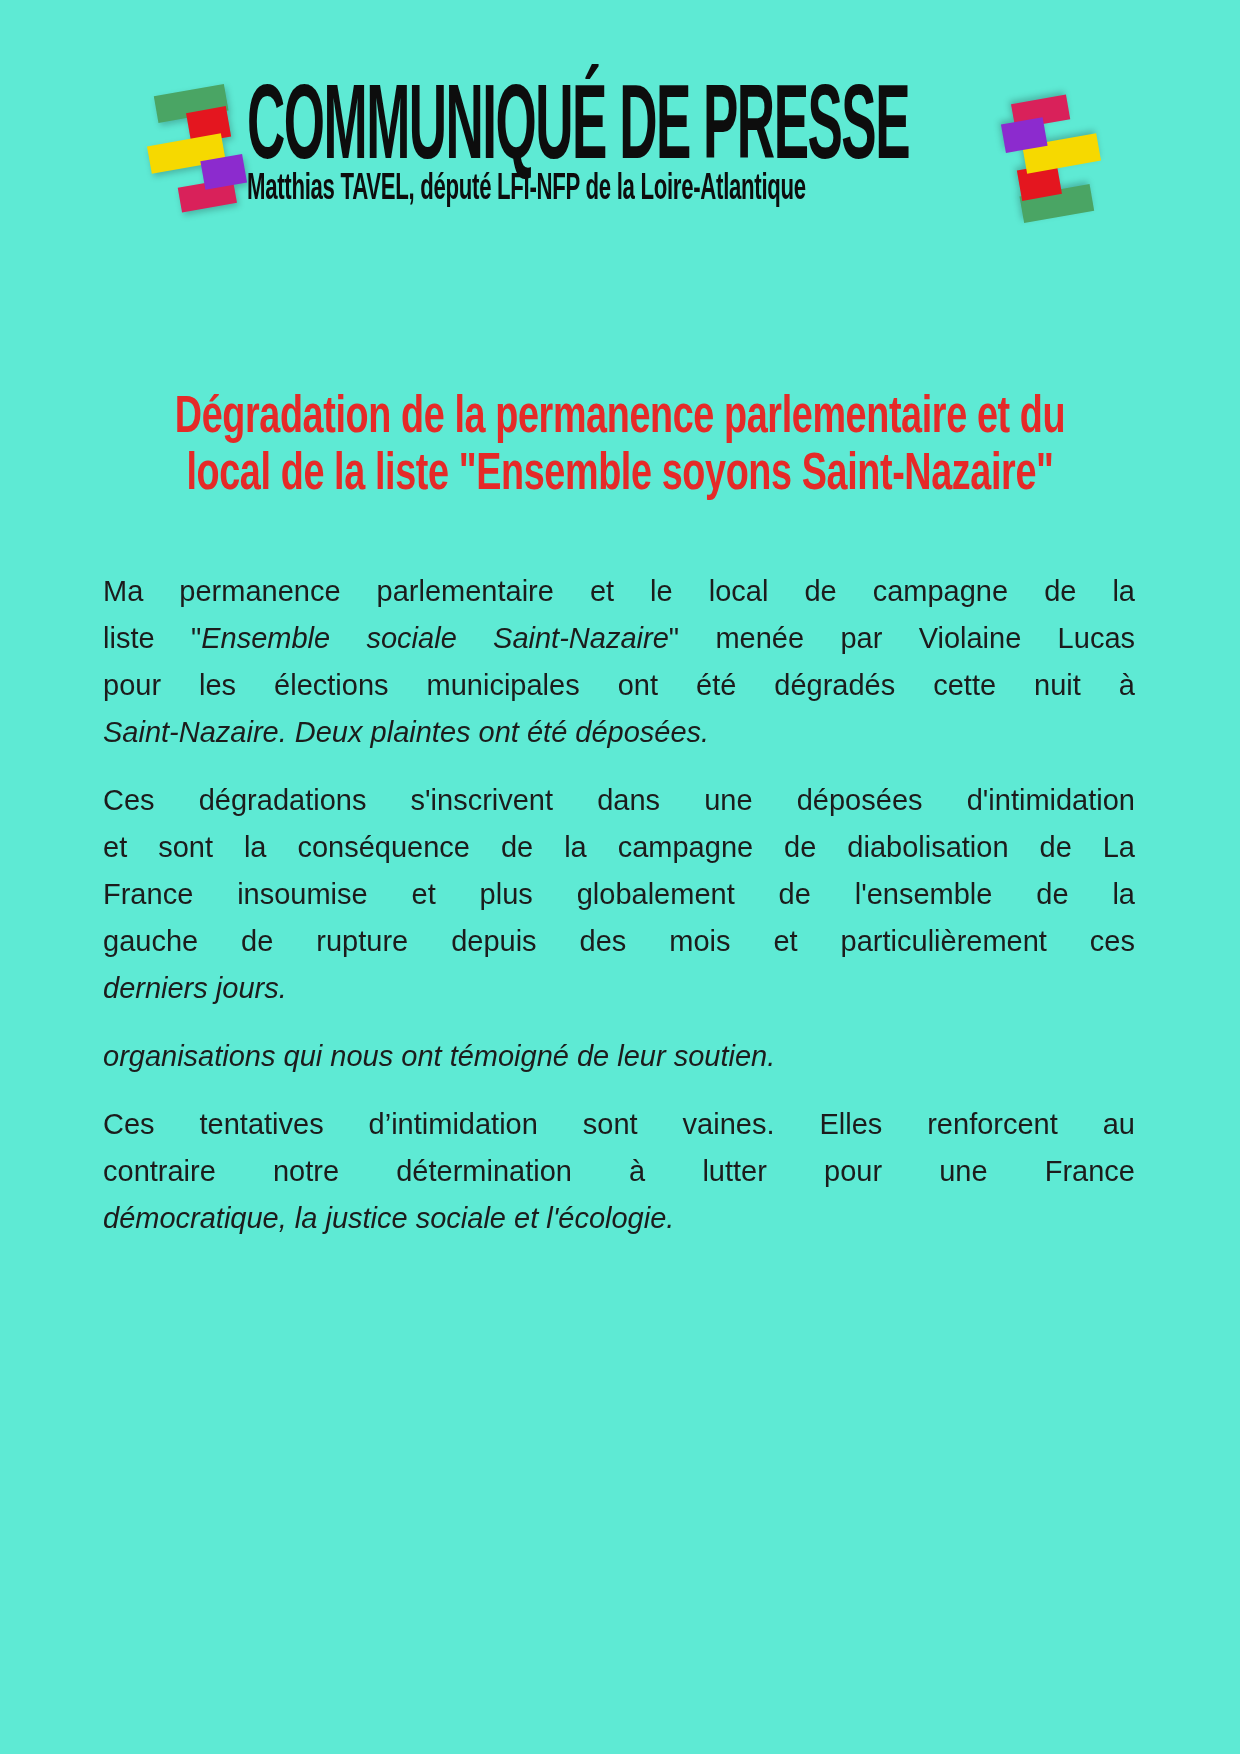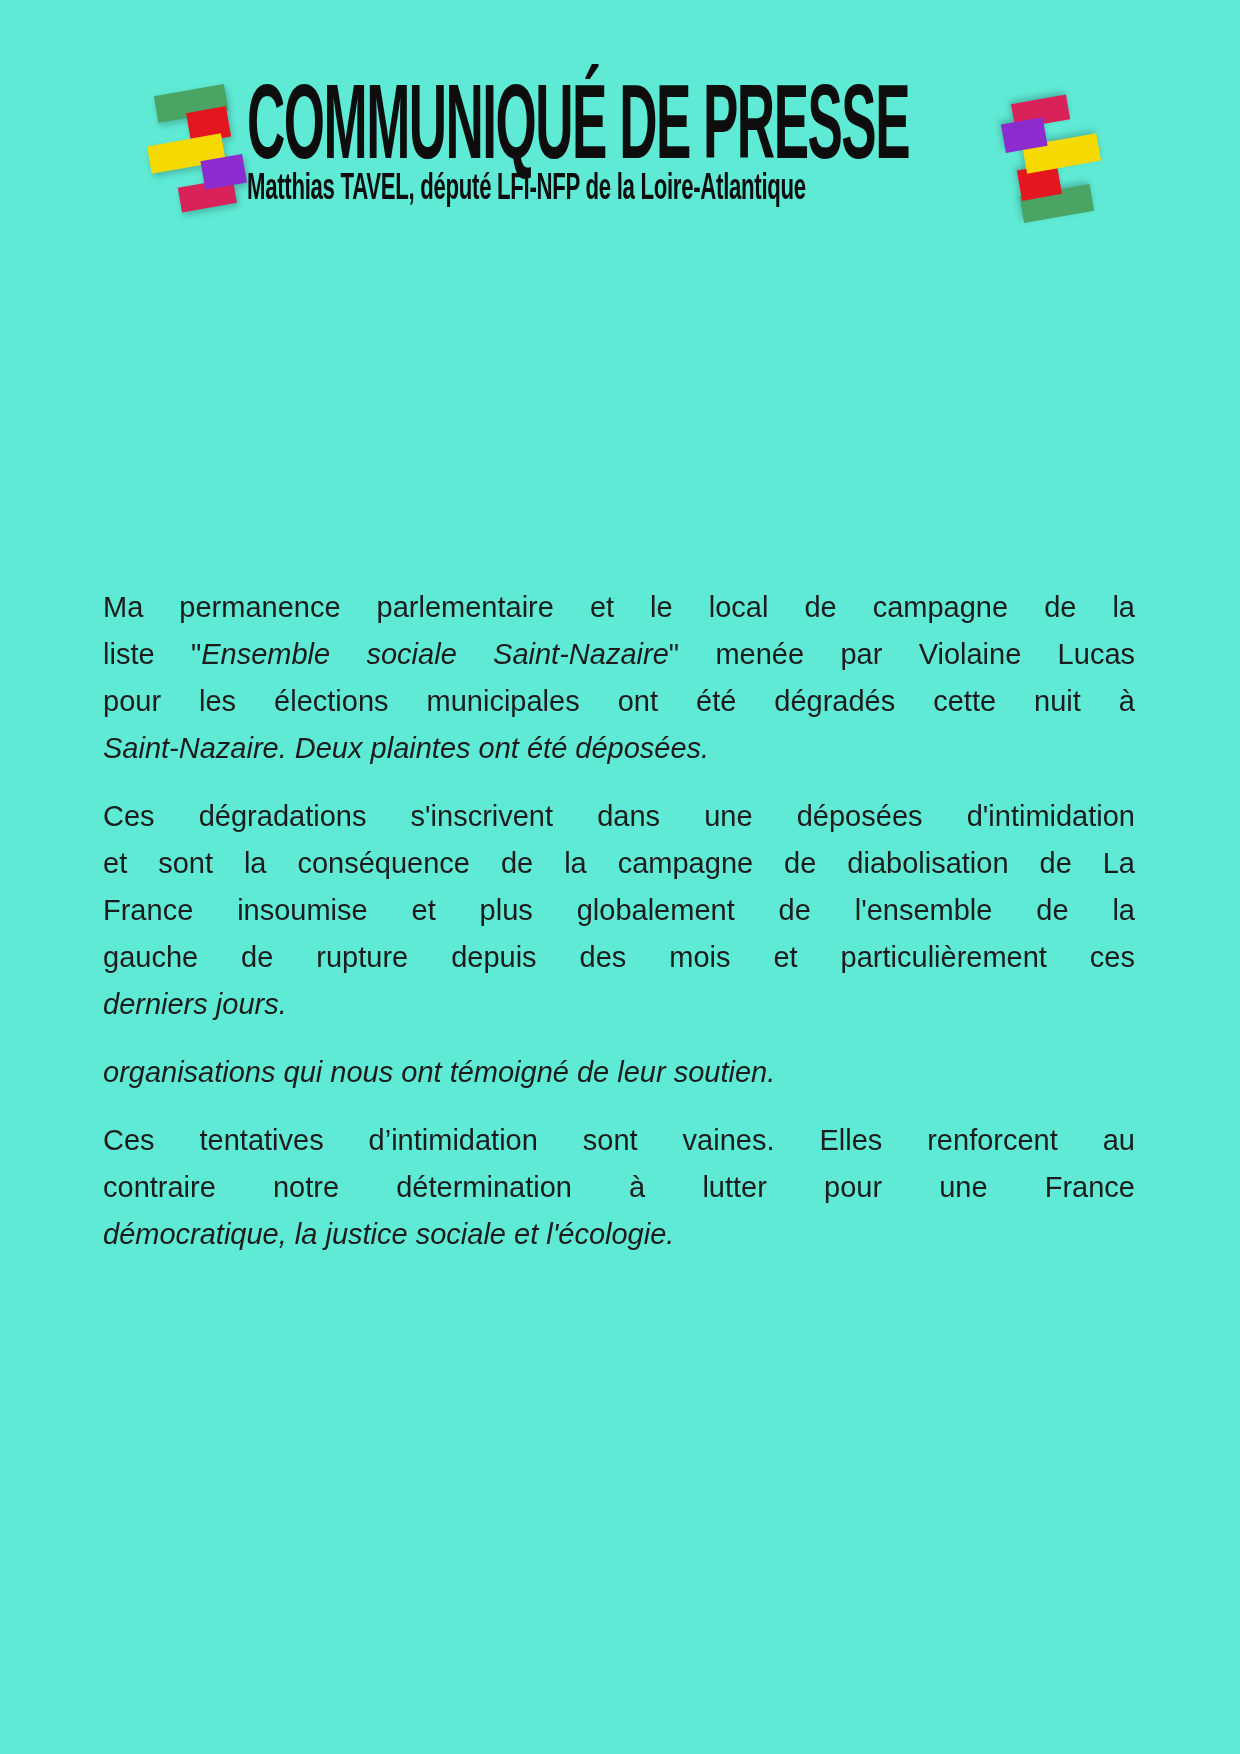--- a/index.html
+++ b/index.html
@@ -58,21 +58,21 @@
     line-height: 57px;
     letter-spacing: -0.5px;
     white-space: nowrap;
     transform: scaleX(0.74);
     transform-origin: center top;
   }
 
   
   .body-text {
     position: absolute;
-    top: 584px;
+    top: 568px;
     left: 103px;
     width: 1032px;
     font-size: 29px;
     line-height: 47px;
     color: #1c1c1c;
   }
   .paragraph { margin: 0 0 21px 0; }
   .line { text-align: justify; text-align-last: justify; white-space: normal; }
   .line.last { text-align-last: left; font-style: italic; }
   .it { font-style: italic; }
@@ -107,20 +107,24 @@
           <rect x="18" y="6" width="74" height="28" fill="#4aa564"></rect>
           <rect x="48" y="29" width="42" height="32" fill="#e4161f"></rect>
           <rect x="2" y="56" width="78" height="29" fill="#f6d900"></rect>
           <rect x="26" y="104" width="58" height="26" fill="#d9215a"></rect>
           <rect x="54" y="81" width="44" height="30" fill="#8c2bce"></rect>
         </g>
       </svg>
     </div>
   </div>
 
+  <h1 class="headline" style="color: rgb(229, 42, 40);">
+    <span class="headline-line">Dégradation de la permanence parlementaire et du</span>
+    <span class="headline-line">local de la liste "Ensemble soyons Saint-Nazaire"</span>
+  </h1>
 
   <div class="body-text">
 
     <div class="paragraph">
       <div class="line">Ma permanence parlementaire et le local de campagne de la</div>
       <div class="line"><span>liste "</span><span class="it">Ensemble sociale Saint-Nazaire</span><span>" menée par Violaine Lucas</span></div>
       <div class="line">pour les élections municipales ont été dégradés cette nuit à</div>
       <div class="line last">Saint-Nazaire. Deux plaintes ont été déposées.</div>
     </div>
 

